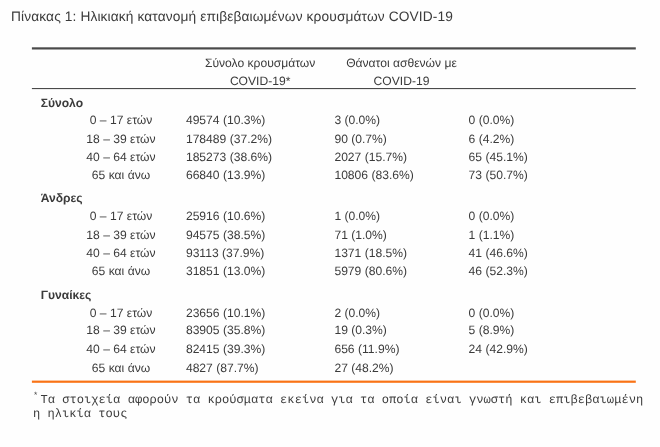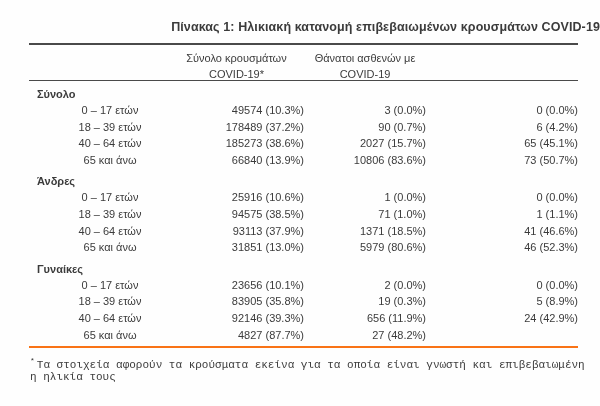--- a/index.html
+++ b/index.html
@@ -11,24 +11,24 @@
     color: #3b3b3b;
     overflow: hidden;
   }
   .page {
     position: relative;
     width: 600px; height: 406px;
     background: #fefefe;
   }
   .title {
     position: absolute;
-    top: 20px; left: 10px; width: 590px;
-    text-align: right;
+    top: 8px; left: 10px; width: 590px;
+    text-align: left;
     font-size: 12.5px;
-    font-weight: 700;
+    font-weight: 400;
     color: #3b3b3b;
     letter-spacing: 0.1px;
   }
   .table {
     position: absolute;
     left: 29px; top: 43px;
     width: 549px;
   }
   .thead {
     display: grid;
@@ -54,21 +54,21 @@
     color: #3b3b3b;
   }
   .row {
     display: grid;
     grid-template-columns: 140px 135px 122px 152px;
     height: 16.6px;
     line-height: 16.6px;
     font-size: 11px;
   }
   .cell-age { padding-left: 22px; text-align: center; }
-  .cell-num { text-align: right; }
+  .cell-num { text-align: left; }
   .footnote {
     position: absolute;
     left: 30px; top: 356px;
     font-size: 11px;
     color: #3b3b3b;
     width: 560px;
     font-family: Liberation Mono, monospace;
   }
   .footnote sup { font-size: 8px; margin-right: 2px; }
 </style>
@@ -152,21 +152,21 @@
           <div class="cell-num">0 (0.0%)</div>
         </div>
         <div class="row">
           <div class="cell-age">18 – 39 ετών</div>
           <div class="cell-num">83905 (35.8%)</div>
           <div class="cell-num">19 (0.3%)</div>
           <div class="cell-num">5 (8.9%)</div>
         </div>
         <div class="row">
           <div class="cell-age">40 – 64 ετών</div>
-          <div class="cell-num">92146 (39.3%)</div>
+          <div class="cell-num">82415 (39.3%)</div>
           <div class="cell-num">656 (11.9%)</div>
           <div class="cell-num">24 (42.9%)</div>
         </div>
         <div class="row">
           <div class="cell-age">65 και άνω</div>
           <div class="cell-num">4827 (87.7%)</div>
           <div class="cell-num">27 (48.2%)</div>
         </div>
       </div>
 

